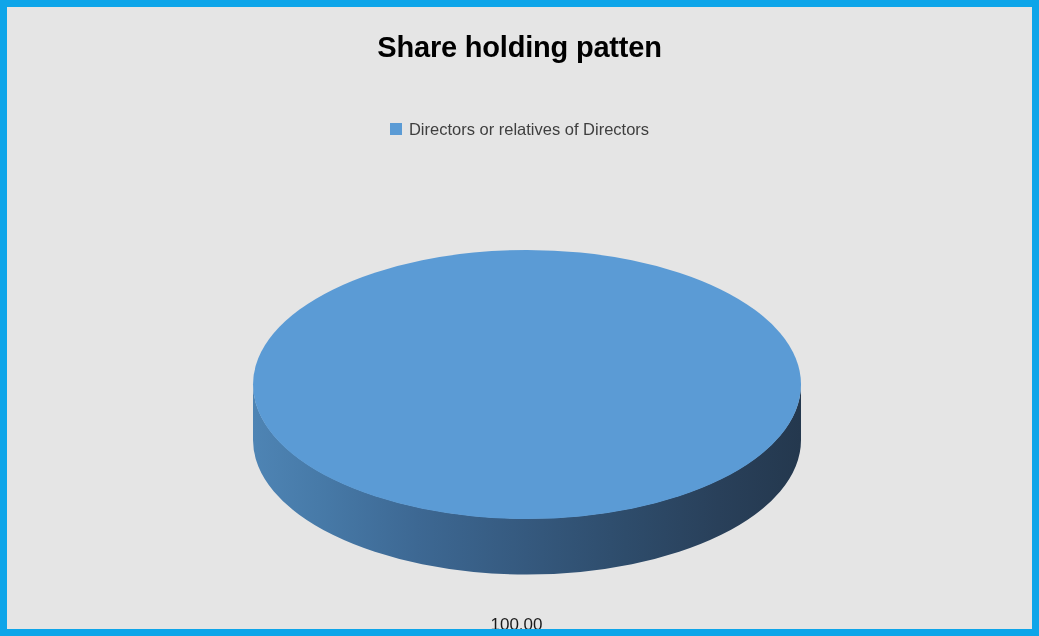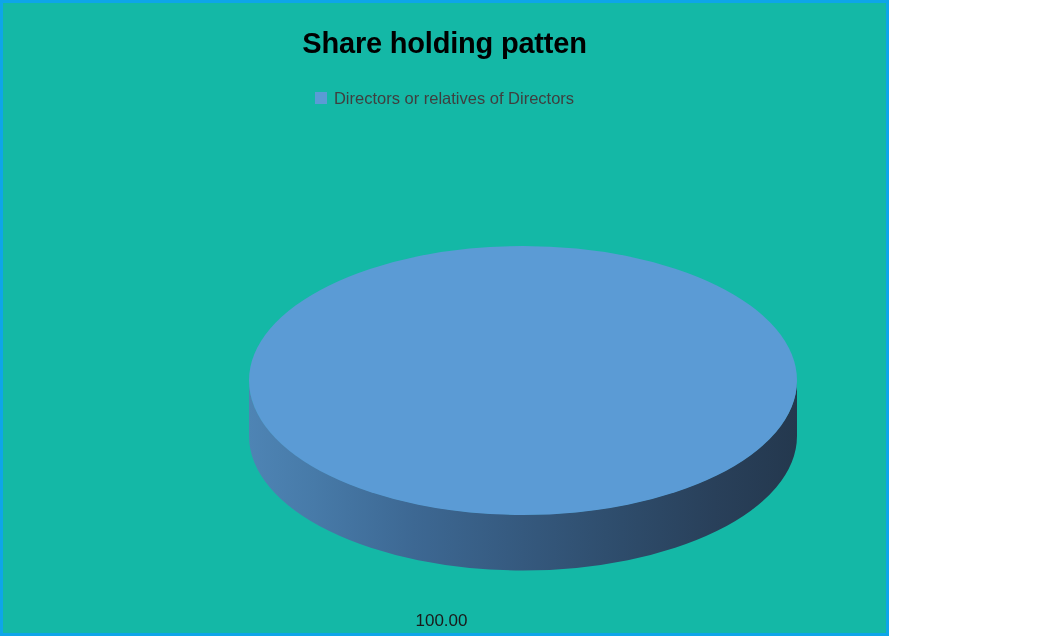--- a/index.html
+++ b/index.html
@@ -7,25 +7,25 @@
     margin: 0;
     padding: 0;
     background: #ffffff;
   }
   body {
     font-family: "Liberation Sans", sans-serif;
   }
 
   .chart-frame {
     position: relative;
-    width: 889px;
+    width: 1039px;
     height: 636px;
     box-sizing: border-box;
-    background: #14b8a6;
-    border: 3px solid #0ea5e9;
+    background: #e5e5e5;
+    border: 7px solid #0ea5e9;
     overflow: hidden;
   }
 
   
   .chart-title {
     position: absolute;
     top: 20px;
     left: 0;
     width: 100%;
     text-align: center;
@@ -46,20 +46,21 @@
     width: 100%;
     display: flex;
     justify-content: center;
     align-items: center;
     gap: 0px;
   }
   .legend-item {
     display: inline-flex;
     align-items: center;
     gap: 7px;
+    margin-top: 27px;
   }
   .legend-swatch {
     display: inline-block;
     width: 12px;
     height: 12px;
     background: #5B9BD5;
     flex: 0 0 auto;
   }
   .legend-label {
     font-family: "Liberation Sans", sans-serif;

